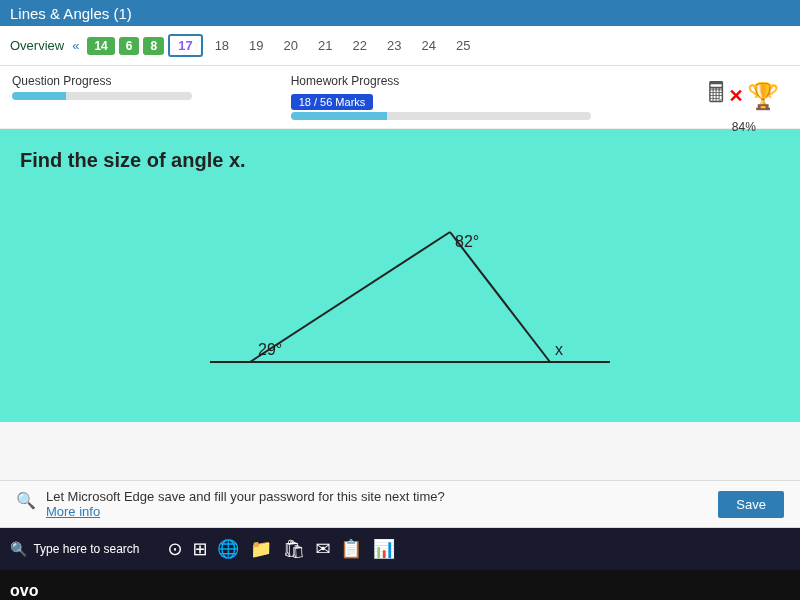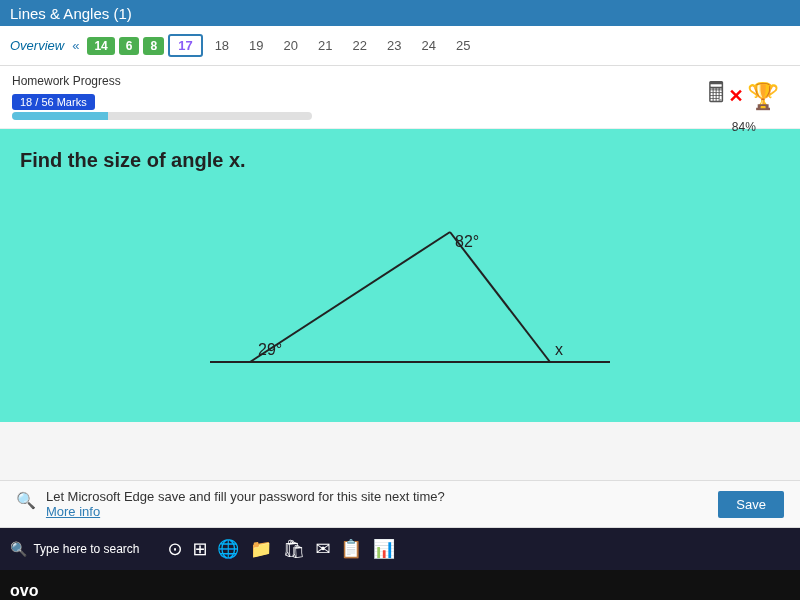--- a/index.html
+++ b/index.html
@@ -36,24 +36,23 @@
       display: flex;
       align-items: center;
       padding: 6px 10px;
       gap: 4px;
       border-bottom: 1px solid #ddd;
       height: 40px;
     }
 
     .nav-label {
       font-size: 13px;
-      color: #0369a1;
+      color: #14532d;
       margin-right: 4px;
       cursor: pointer;
-      font-style: italic;
     }
 
     .nav-arrow {
       font-size: 13px;
       color: #2e7db5;
       margin-right: 4px;
     }
 
     .nav-tab-green {
       background: #4caf50;
@@ -338,20 +337,26 @@
     <span class="nav-tab-inactive">19</span>
     <span class="nav-tab-inactive">20</span>
     <span class="nav-tab-inactive">21</span>
     <span class="nav-tab-inactive">22</span>
     <span class="nav-tab-inactive">23</span>
     <span class="nav-tab-inactive">24</span>
     <span class="nav-tab-inactive">25</span>
   </div>
 
   <div id="progress-area">
+    <div id="question-progress">
+      <div id="question-progress-label">Question Progress</div>
+      <div id="question-progress-bar">
+        <div id="question-progress-fill"></div>
+      </div>
+    </div>
     <div id="homework-progress">
       <div id="homework-progress-label">Homework Progress</div>
       <div id="homework-marks-badge">18 / 56 Marks</div>
       <div id="homework-progress-bar">
         <div id="homework-progress-fill"></div>
       </div>
     </div>
     <div id="icons-area">
       <div class="icons-row">
         <span class="calculator-icon">🖩</span>

